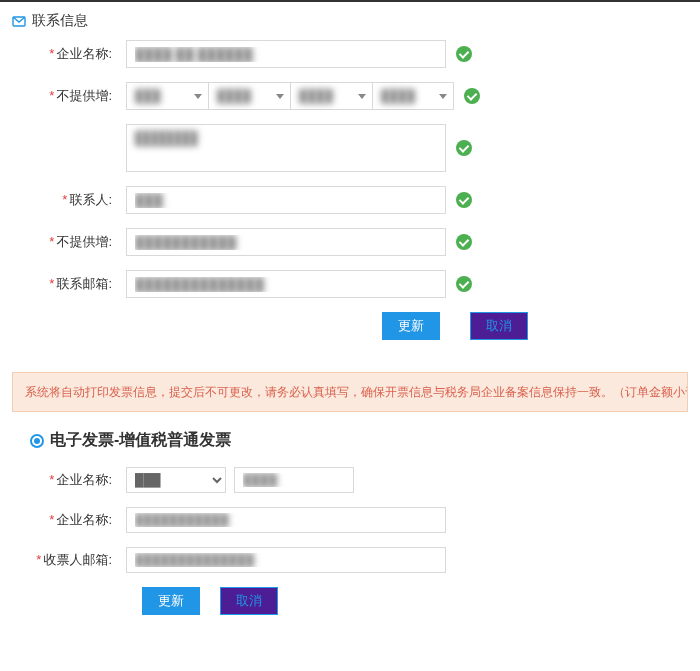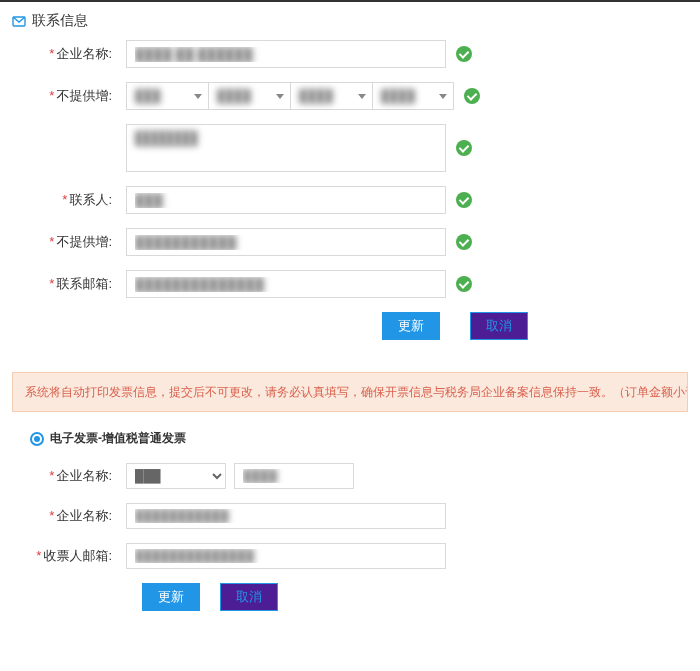--- a/index.html
+++ b/index.html
@@ -146,21 +146,21 @@
   .radio-item { display: flex; align-items: center; gap: 6px; cursor: pointer; }
   .radio-outer {
     width: 14px; height: 14px; border-radius: 50%;
     border: 2px solid #bbb; display: inline-flex;
     align-items: center; justify-content: center;
   }
   .radio-outer.checked { border-color: #2196e6; }
   .radio-inner {
     width: 6px; height: 6px; border-radius: 50%; background: #2196e6;
   }
-  .radio-label { font-size: 12px; }
+  .radio-label { font-size: 16px; }
   .radio-label.bold { font-weight: bold; }
   .native-select {
     width: 100px; height: 26px; border: 1px solid #d9d9d9;
     font-size: 12px; color: #666; background: #fff;
     padding: 0 4px;
   }
   .mini-input {
     width: 120px; height: 26px; border: 1px solid #d9d9d9;
     font-size: 12px; color: #999; padding: 0 8px;
     margin-left: 8px;

